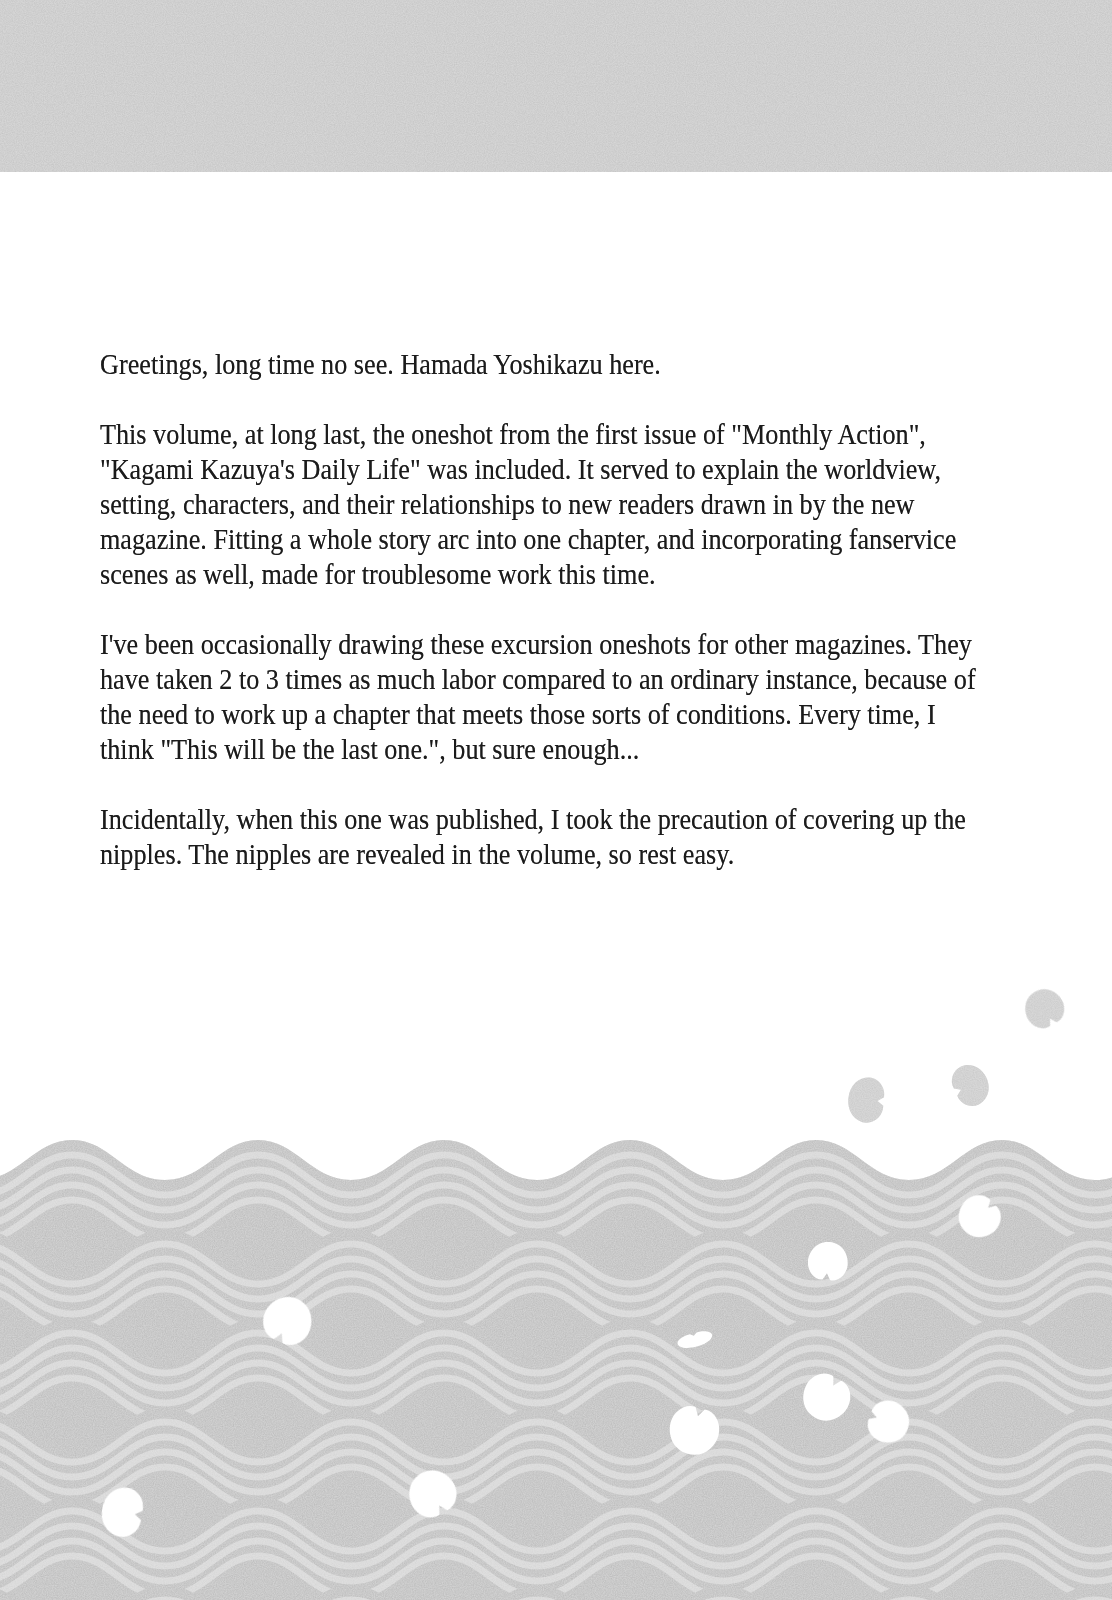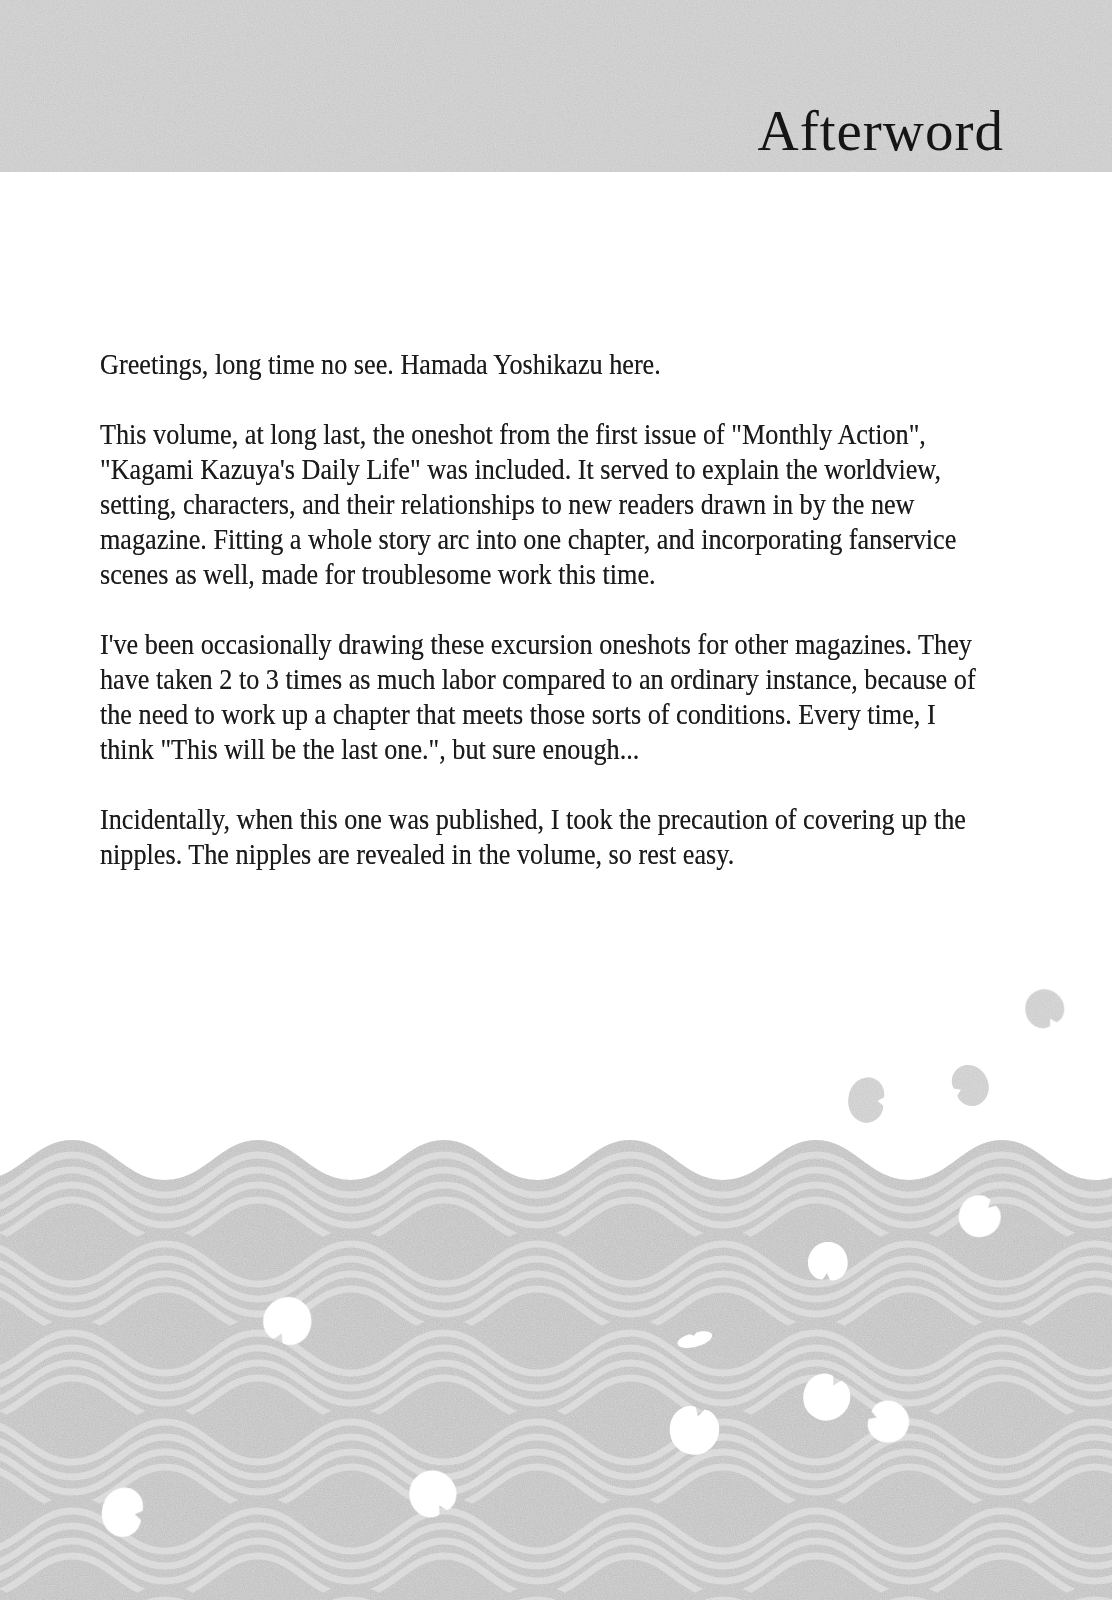--- a/index.html
+++ b/index.html
@@ -76,21 +76,20 @@
     <path id="petal" d="M0,20 C-14,20 -21,8 -21,-2 C-21,-12 -13,-21 -4,-20 L0,-13 L4,-20 C13,-21 21,-12 21,-2 C21,8 14,20 0,20 Z"></path>
   </defs>
 </svg>
 
 <div id="page" style="background: rgb(255, 255, 255);">
 
   <div id="header-band">
     <svg width="1112" height="172" viewBox="0 0 1112 172">
       <rect id="band-rect" x="0" y="0" width="1112" height="172" fill="#c3c3c3" filter="url(#grain)"></rect>
     </svg>
-    <span id="page-title" style="color: rgb(21, 21, 21);">Afterword</span>
   </div>
 
   <main id="afterword-body" style="color: rgb(27, 27, 27);">
     <p>Greetings, long time no see. Hamada Yoshikazu here.</p>
     <p>This volume, at long last, the oneshot from the first issue of "Monthly Action", "Kagami Kazuya's Daily Life" was included. It served to explain the worldview, setting, characters, and their relationships to new readers drawn in by the new magazine. Fitting a whole story arc into one chapter, and incorporating fanservice scenes as well, made for troublesome work this time.</p>
     <p>I've been occasionally drawing these excursion oneshots for other magazines. They have taken 2 to 3 times as much labor compared to an ordinary instance, because of the need to work up a chapter that meets those sorts of conditions. Every time, I think "This will be the last one.", but sure enough...</p>
     <p>Incidentally, when this one was published, I took the precaution of covering up the nipples. The nipples are revealed in the volume, so rest easy.</p>
   </main>
 
   <svg id="waves-illustration" viewBox="0 960 1112 640">

